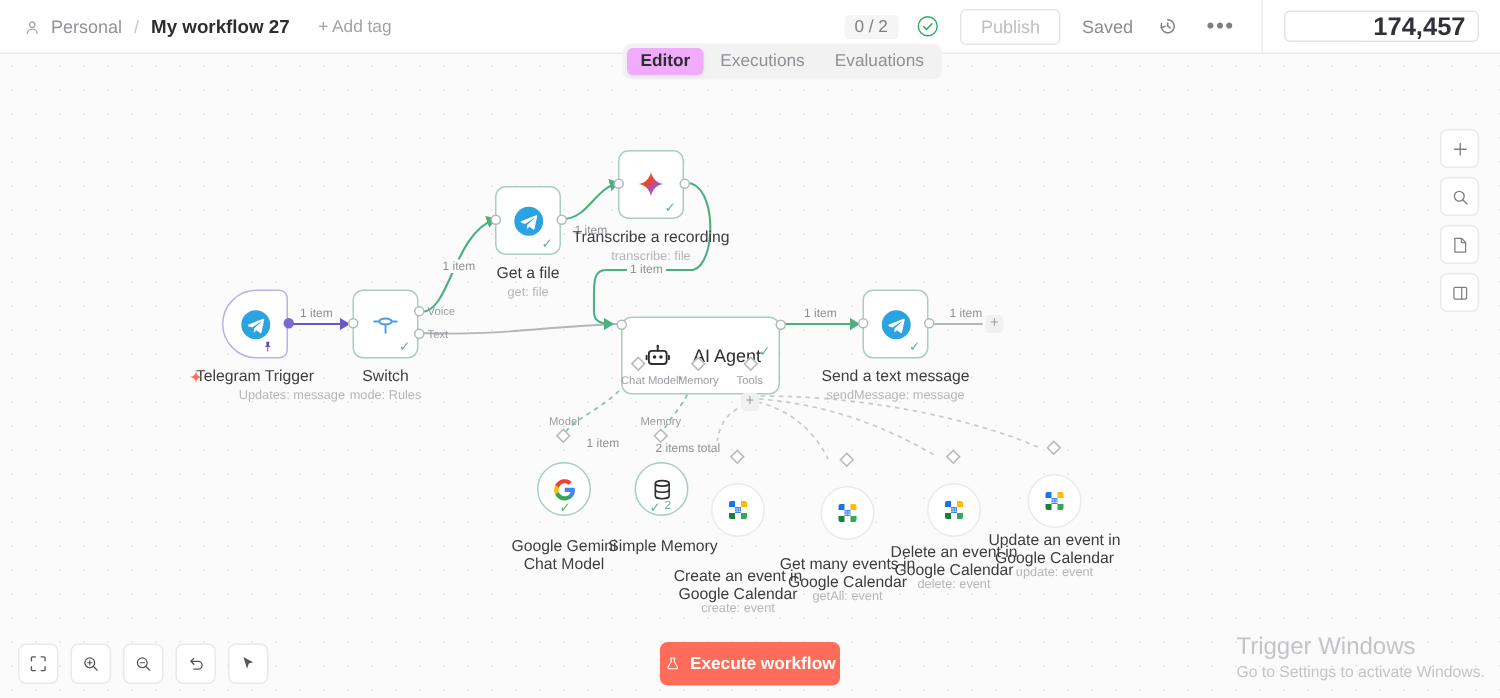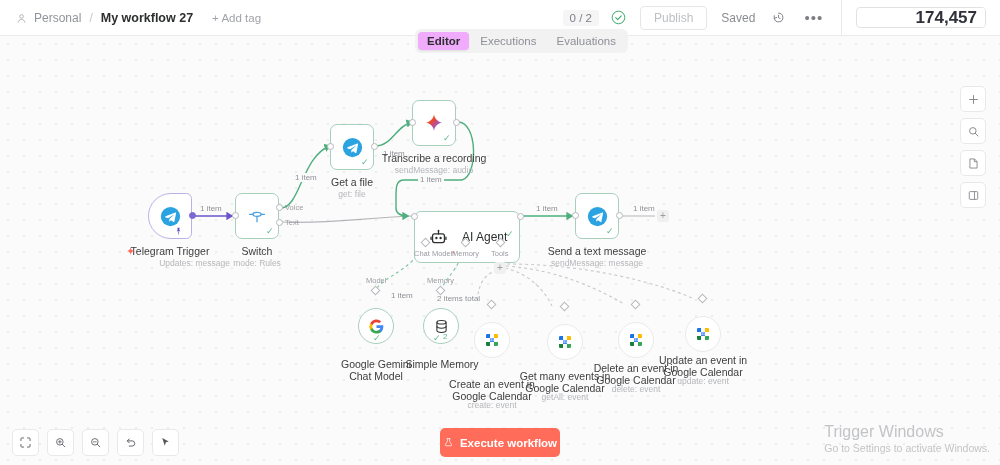--- a/index.html
+++ b/index.html
@@ -304,21 +304,21 @@
               <stop offset="1" stop-color="#4285f4"></stop>
         </linearGradient>
           </defs>
         <path d="M12 1.5c.6 5.2 4.8 9.4 10 10-5.2.6-9.4 4.8-10 10-.6-5.2-4.8-9.4-10-10 5.2-.6 9.4-4.8 10-10z" fill="url(#gg)"></path>
       </svg>
     </div>
     <span class="ncheck" style="left:443px; top:97px;">✓</span>
     <div class="port" style="left:409px; top:83px;"></div>
     <div class="port" style="left:453px; top:83px;"></div>
     <div class="nlabel" style="left:379px; top:116px; width:110px;">Transcribe a recording</div>
-    <div class="nsub" style="left:379px; top:129px; width:110px;">sendMessage: audio</div>
+    <div class="nsub" style="left:379px; top:129px; width:110px;">transcribe: file</div>
   </div>
   <div class="itemlbl" style="left:418px; top:139px;">1 item</div>
 
   <div class="node">
     <div class="nbox" style="left:414px; top:155px; width:106px; height:52px; justify-content:flex-start; padding-left:14px; gap:14px;margin-top:20px;">
       <svg viewBox="0 0 24 24" width="19" height="19">
         <rect x="4.5" y="7.5" width="15" height="11" rx="2.6" fill="none" stroke="#2d2e2e" stroke-width="1.6"></rect>
         <circle cx="9.3" cy="12.6" r="1.5" fill="#2d2e2e"></circle>
           <circle cx="14.7" cy="12.6" r="1.5" fill="#2d2e2e"></circle>
         <path d="M12 7.5V4.4" stroke="#2d2e2e" stroke-width="1.6" stroke-linecap="round"></path>

